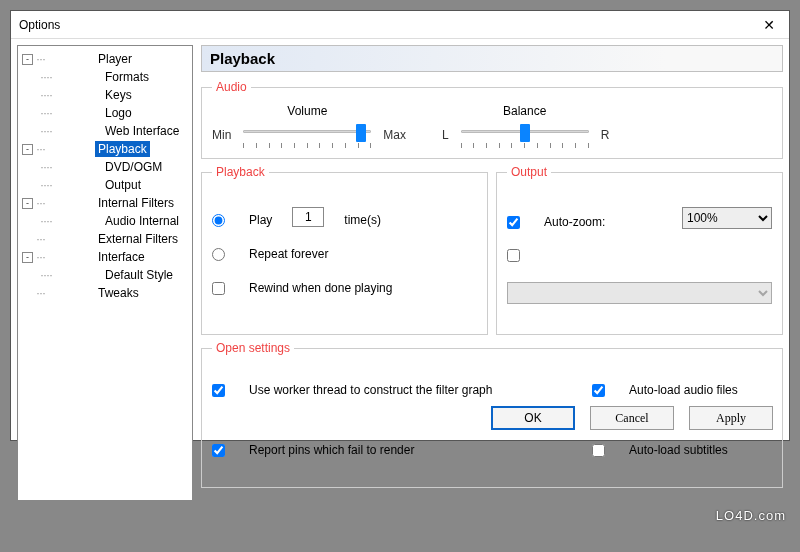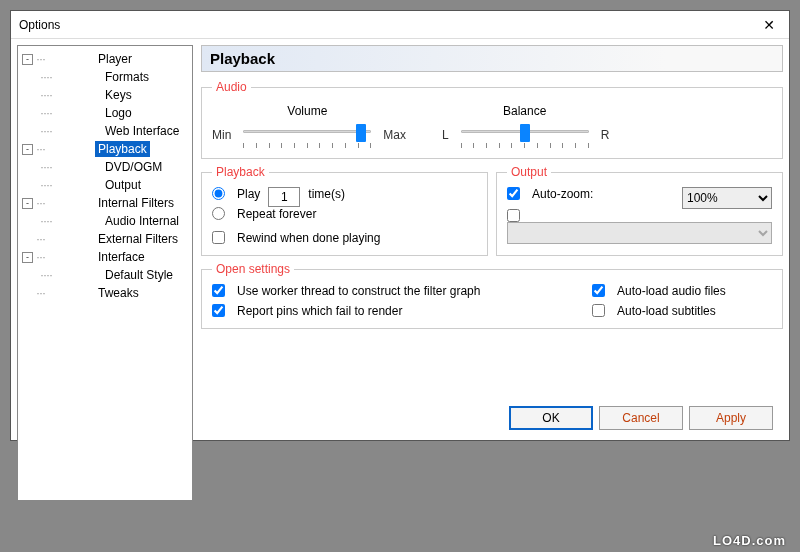--- a/index.html
+++ b/index.html
@@ -25,30 +25,30 @@
 .slider-block { display: flex; flex-direction: column; align-items: center; }
 .slider-label { margin-bottom: 4px; }
 .slider { width: 140px; height: 26px; position: relative; }
 .ticks { position: absolute; bottom: 0; left: 6px; right: 6px; display: flex; justify-content: space-between; }
 .tick { width: 1px; height: 5px; background: #888; }
 .track { position: absolute; top: 8px; left: 6px; right: 6px; height: 3px; background: #d8d8d8; border: 1px solid #bbb; border-radius: 1px; }
 .thumb { position: absolute; top: 2px; width: 10px; height: 18px; background: #0a84ff; border-radius: 1px; transform: translateX(-50%); }
 .ends { font-size: 12px; color: #333; padding-bottom: 6px; }
 .two-col { display: flex; gap: 8px; }
 .two-col fieldset { flex: 1; }
-.row { display: flex; align-items: flex-start; margin: 0 0; gap: 8px; }
+.row { display: flex; align-items: flex-end; margin: 20px 0; gap: 20px; }
 input[type="text"] { border: 1px solid #888; padding: 1px 3px; height: 20px; }
 input[type="radio"], input[type="checkbox"] { margin: 0 4px 0 0; }
 select { border: 1px solid #888; height: 22px; background: #eee; }
 .open-settings-grid { display: grid; grid-template-columns: 1fr 180px; row-gap: 6px; }
-.buttons { position: absolute; bottom: 10px; right: 16px; display: flex; gap: 6px; }
+.buttons { position: absolute; bottom: 10px; right: 16px; display: flex; gap: 15px; }
 button { border: 1px solid #999; background: #f4f4f4; width: 84px; height: 24px; cursor: pointer; }
 button.primary { border: 2px solid #0a64c8; }
-button.disabled { color: #c2410c; }
-.watermark { position: absolute; right: 14px; bottom: 4px; font-size: 13px; color: #fff; font-weight: bold; letter-spacing: 1px; text-shadow: 0 0 2px #000; pointer-events:none;padding-left:8px; }
+button.disabled { color: #000000; font-family: Liberation Serif, serif; }
+.watermark { position: absolute; right: 14px; bottom: 29px; font-size: 13px; color: #fff; font-weight: normal; letter-spacing: 1px; text-shadow: 0 0 2px #000; pointer-events:none;padding-left:8px; }
 </style>
 </head>
 <body>
 
 <div class="window">
   <div class="titlebar">
     <span class="title">Options</span>
     <span class="close">✕</span>
   </div>
 

